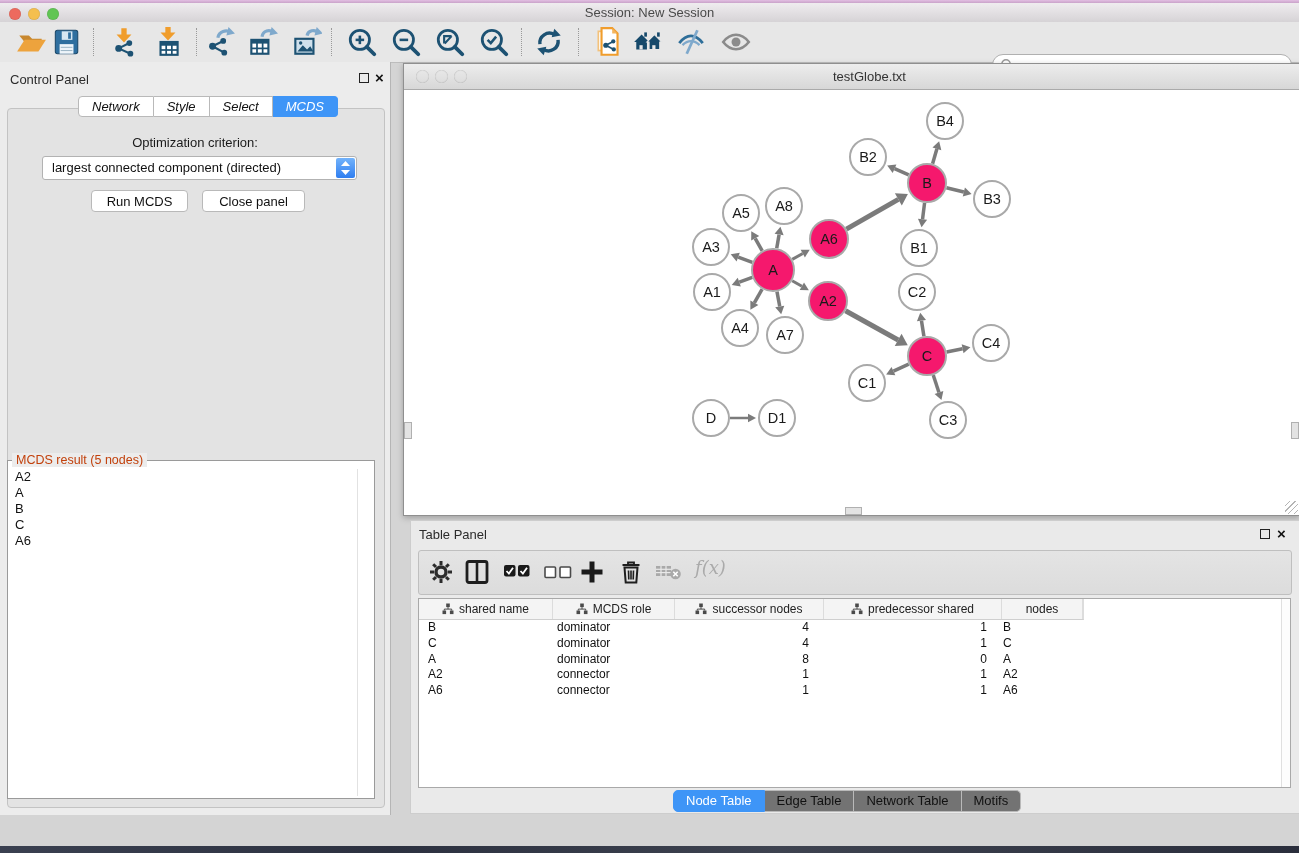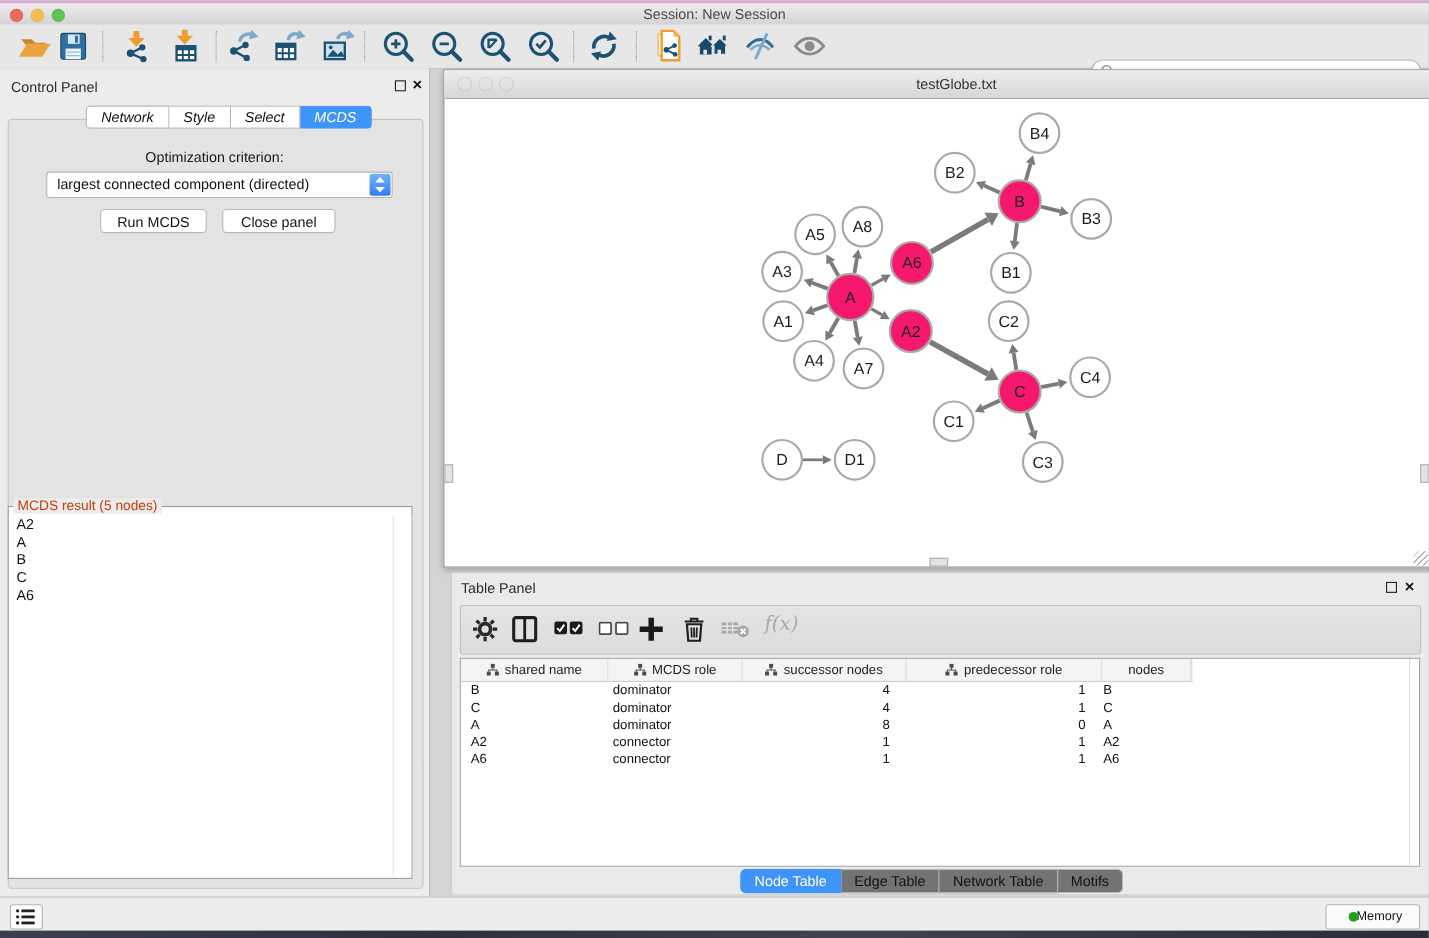--- a/index.html
+++ b/index.html
@@ -457,21 +457,21 @@
             </svg>
           <span>successor nodes</span>
           </div>
         <div class="th" style="width:178px">
           <svg width="12" height="12" viewBox="0 0 12 12">
               <rect x="4.2" y="0.5" width="3.6" height="3.6" fill="#4a4a4a"></rect>
               <rect x="0.5" y="7.5" width="3.6" height="3.6" fill="#4a4a4a"></rect>
               <rect x="7.9" y="7.5" width="3.6" height="3.6" fill="#4a4a4a"></rect>
               <path d="M6 4.1v2M2.3 7.5V6.1h7.4v1.4" stroke="#4a4a4a" fill="none"></path>
             </svg>
-          <span>predecessor role</span>
+          <span>predecessor shared</span>
           </div>
         <div class="th" style="width:81px">
           <span>nodes</span>
           </div>
       </div>
       <div class="tbody">
           <div class="tr">
             <div class="td c0">B</div>
             <div class="td c1">dominator</div>
             <div class="td c2">4</div>
@@ -510,31 +510,14 @@
       <div class="vtrack"></div>
     </div>
     <div class="ttabs">
       <div class="ttab active">Node Table</div>
       <div class="ttab">Edge Table</div>
       <div class="ttab">Network Table</div>
       <div class="ttab">Motifs</div>
     </div>
   </div>
 
-  <div class="statusbar">
-    <div class="sbtn">
-      <svg width="22" height="17" viewBox="0 0 22 17" style="margin:2px 0 0 3px">
-        <g fill="#222">
-            <circle cx="3" cy="3" r="1.5"></circle>
-            <rect x="6.5" y="1.8" width="12" height="2.5"></rect>
-        <circle cx="3" cy="8.5" r="1.5"></circle>
-            <rect x="6.5" y="7.3" width="12" height="2.5"></rect>
-        <circle cx="3" cy="14" r="1.5"></circle>
-            <rect x="6.5" y="12.8" width="12" height="2.5"></rect>
-          </g>
-        </svg></div>
-    <div class="membtn">
-      <span class="memdot"></span>
-      <span>Memory</span>
-    </div>
-  </div>
   <div class="bottomstrip"></div>
 </div>
 
 </body></html>

